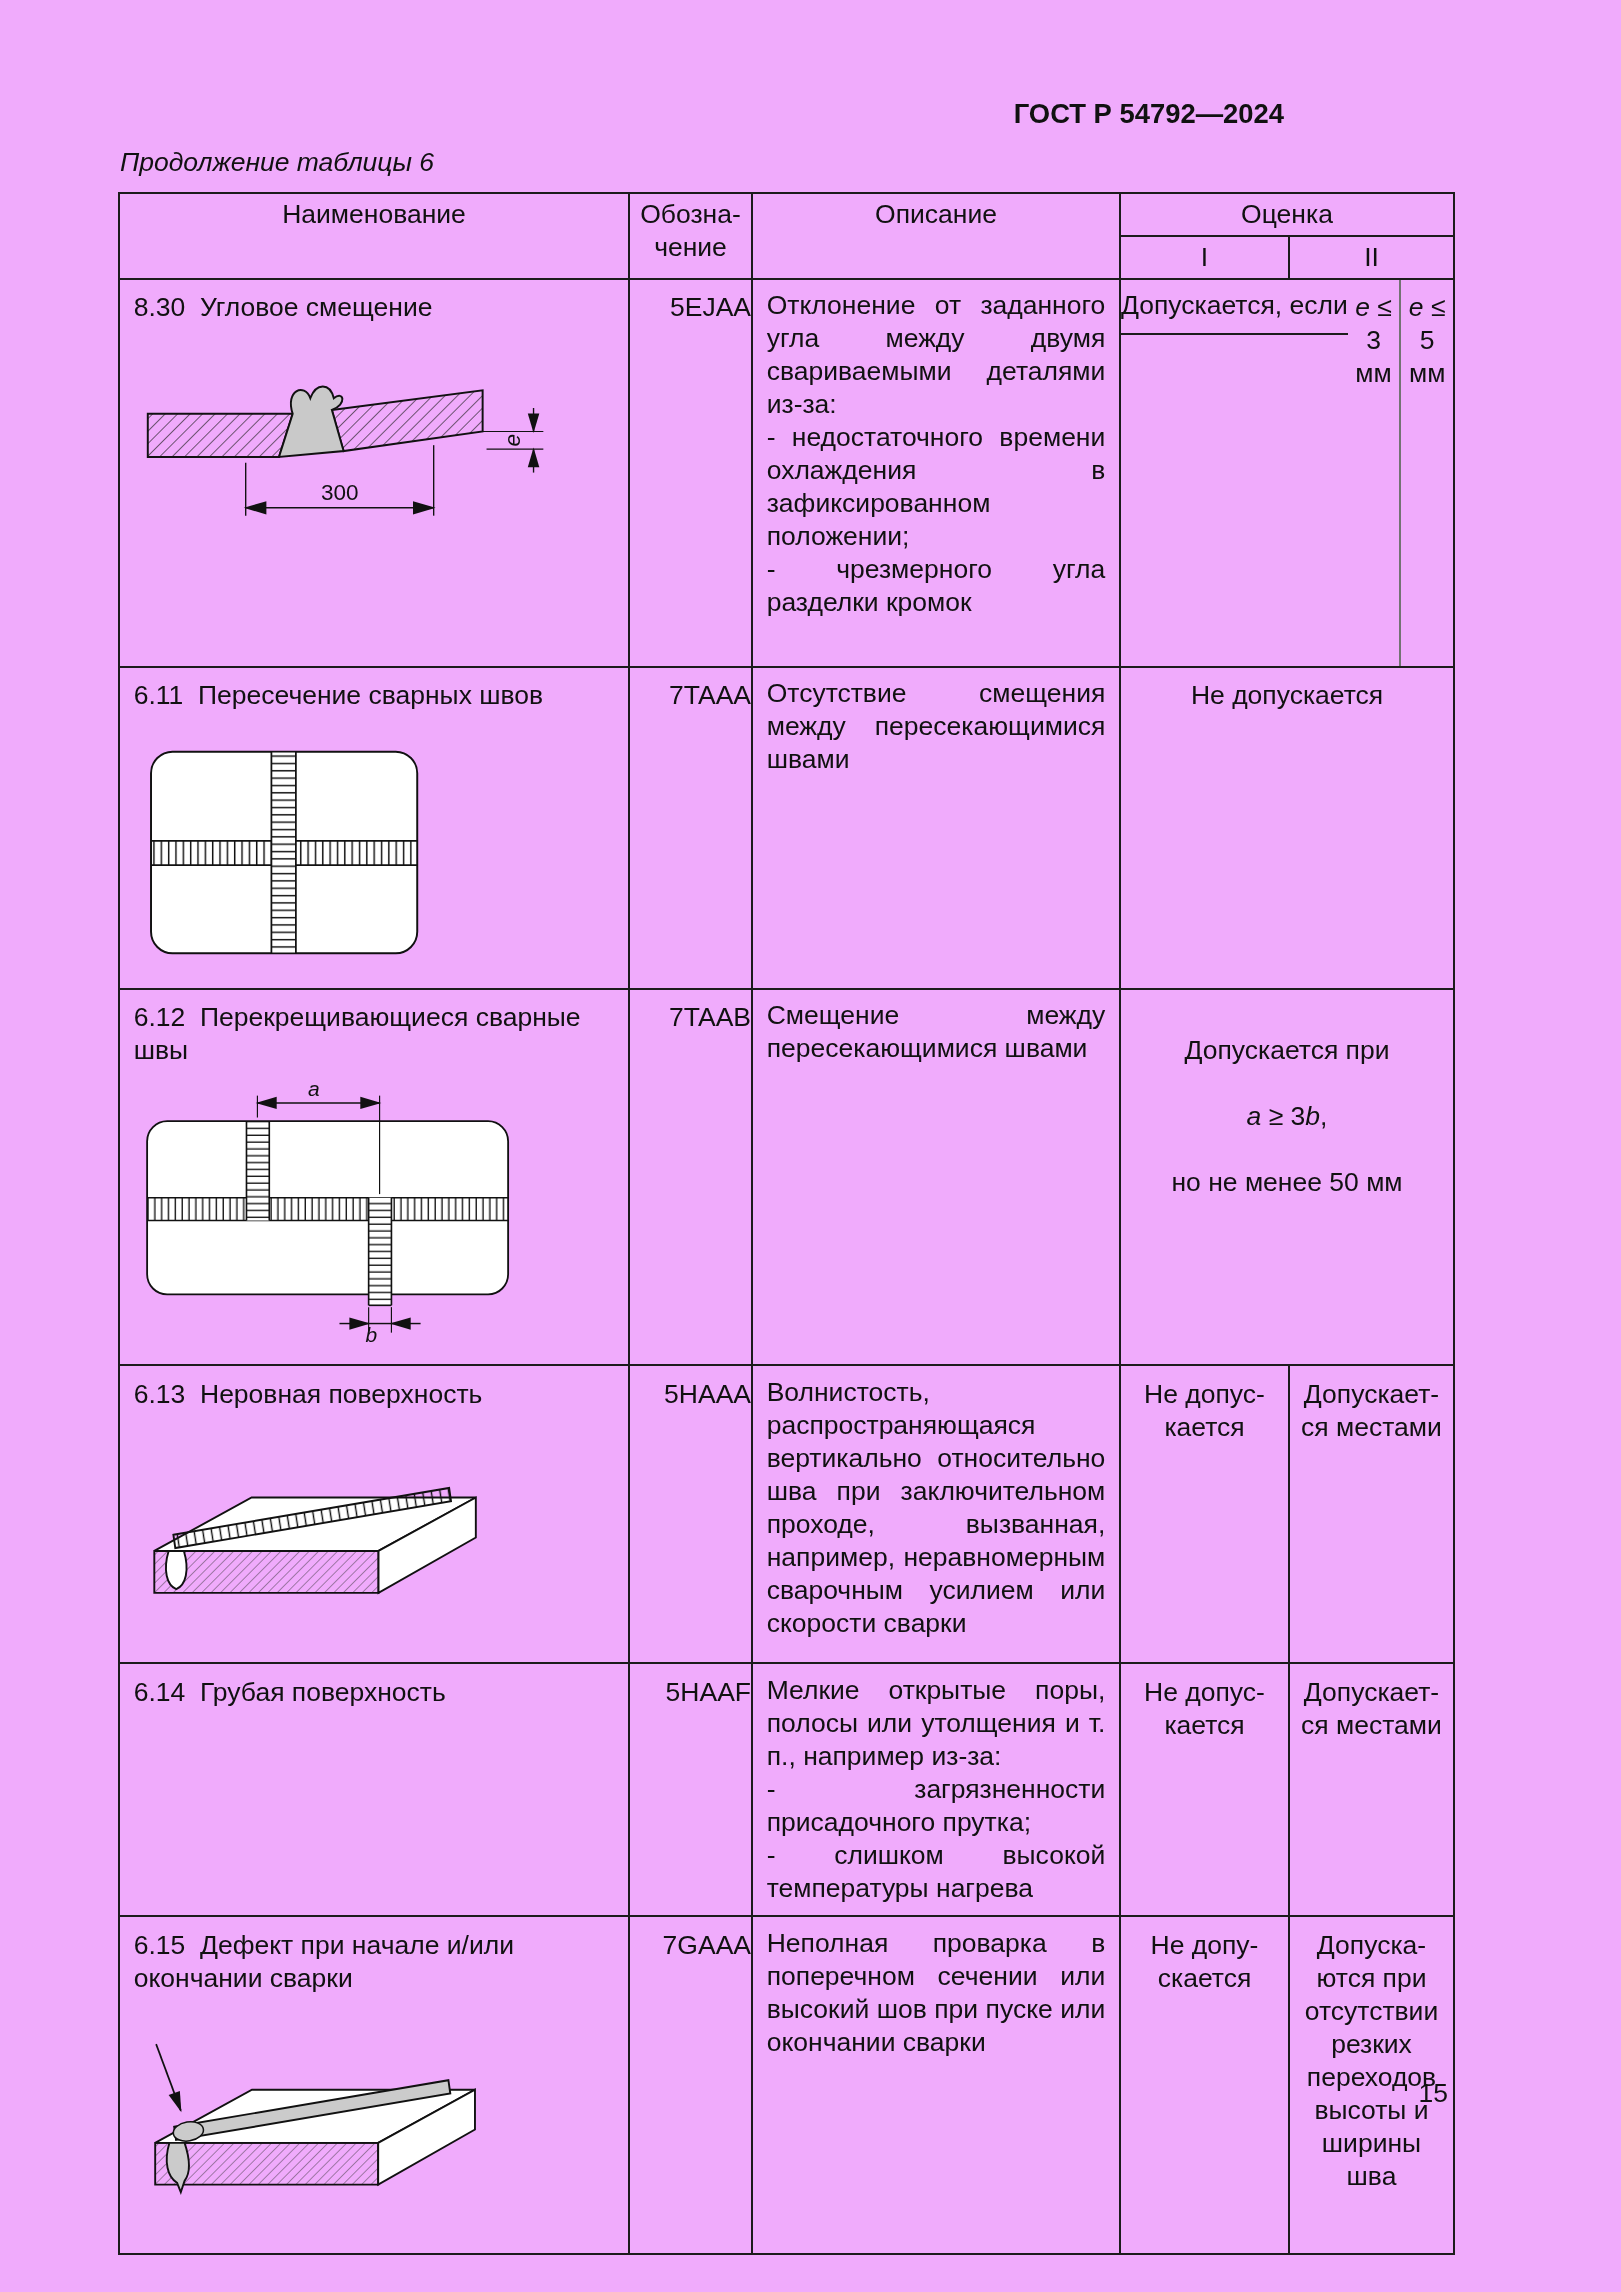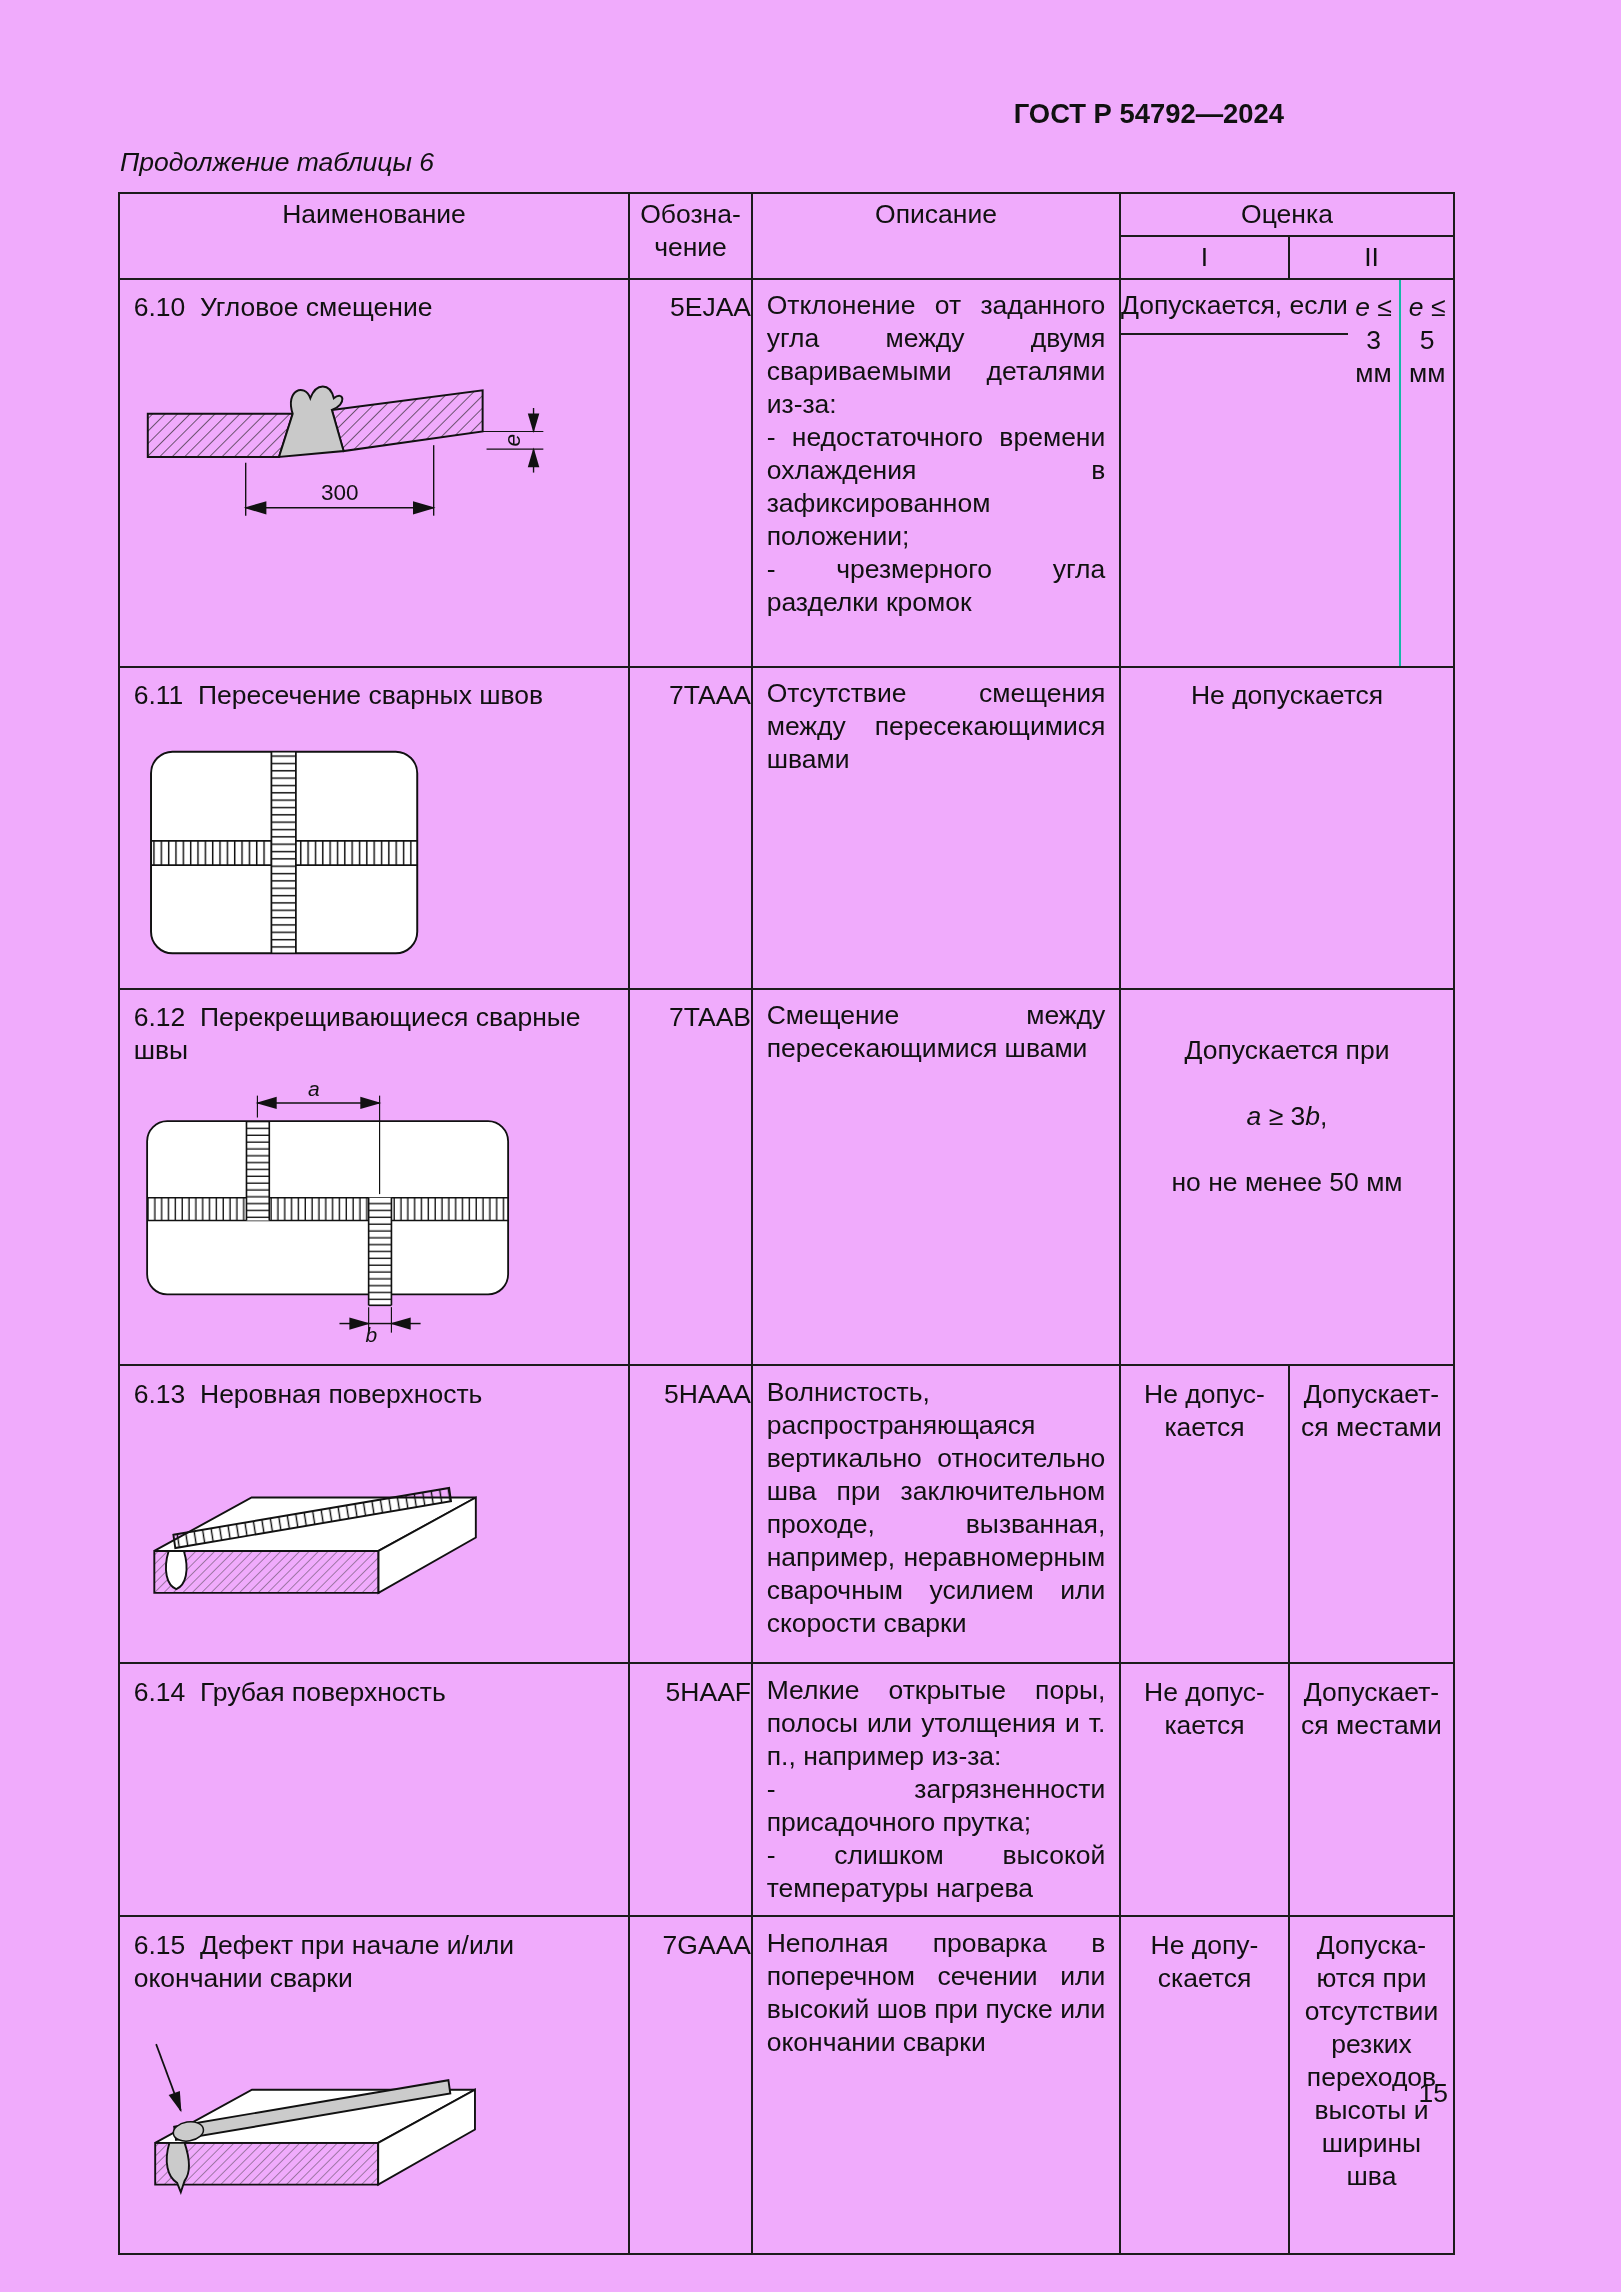--- a/index.html
+++ b/index.html
@@ -34,21 +34,21 @@
   .name-cell { padding: 11.8px 13.7px; }
   .rname { white-space: pre-wrap; }
   .des { text-align: right; padding-top: 11.8px; }
   .desc { padding: 9.8px 13.7px; text-align: justify; white-space: pre-line; }
   .evc { text-align: center; padding-top: 11.8px; white-space: pre-line; border-radius: 28px; }
   .evwrap { padding: 0; position: relative; }
   .evfill { position: absolute; inset: 0; display: flex; flex-direction: row; }
   .evh { text-align: center; padding-top: 9.8px; height: 55px; border-bottom: 2px solid #1c1c1c; }
   .evsplit { flex: 1; display: flex; }
   .evhalf { flex: 1; text-align: center; padding-top: 11.8px; white-space: pre-line; }
-  .evhalf.first { border-right: 2px solid #14b8a6; }
+  .evhalf.first { border-right: 2px solid #737373; }
   .fig { display: block; }
   .fig610 { margin: 29px 0 0 3.9px; }
   .fig611 { margin: 25.5px 0 0 9.8px; }
   .fig612 { margin: 9.8px 0 0 3.9px; }
   .fig613 { margin: 25.5px 0 0 5.9px; }
   .fig615 { margin: 15.7px 0 0 5.9px; }
   .figtxt { font-size: 23px; fill: #111; font-family: "Liberation Sans", sans-serif; }
   .it { font-style: italic; }
   i { font-style: italic; }
   .pagenum { position: absolute; top: 2078px; right: 173px; font-size: 26.5px; }
@@ -79,21 +79,21 @@
       </tr>
       <tr style="height:37px">
         <td class="hc hdrb">I</td>
         <td class="hc hdrb">II</td>
       </tr>
     </thead>
     <tbody>
 
       <tr style="height:388px">
         <td class="name-cell">
-          <div class="rname">6.10  Угловое смещение</div>
+          <div class="rname">8.30  Угловое смещение</div>
           <div class="fig fig610">
             <svg width="421" height="201" viewBox="0 0 430 205" style="font-size:27px">
               <defs>
                 <pattern id="h10" width="9" height="9" patternUnits="userSpaceOnUse" patternTransform="rotate(45)">
                   <line x1="0" y1="0" x2="0" y2="9" stroke="#222" stroke-width="1.3"></line>
                 </pattern>
                 <marker id="ar10" viewBox="0 0 12 10" refX="11" refY="5" markerWidth="15" markerHeight="12" orient="auto-start-reverse">
                   <path d="M0,1.5 L12,5 L0,8.5 Z" fill="#111"></path>
                 </marker>
               </defs>

